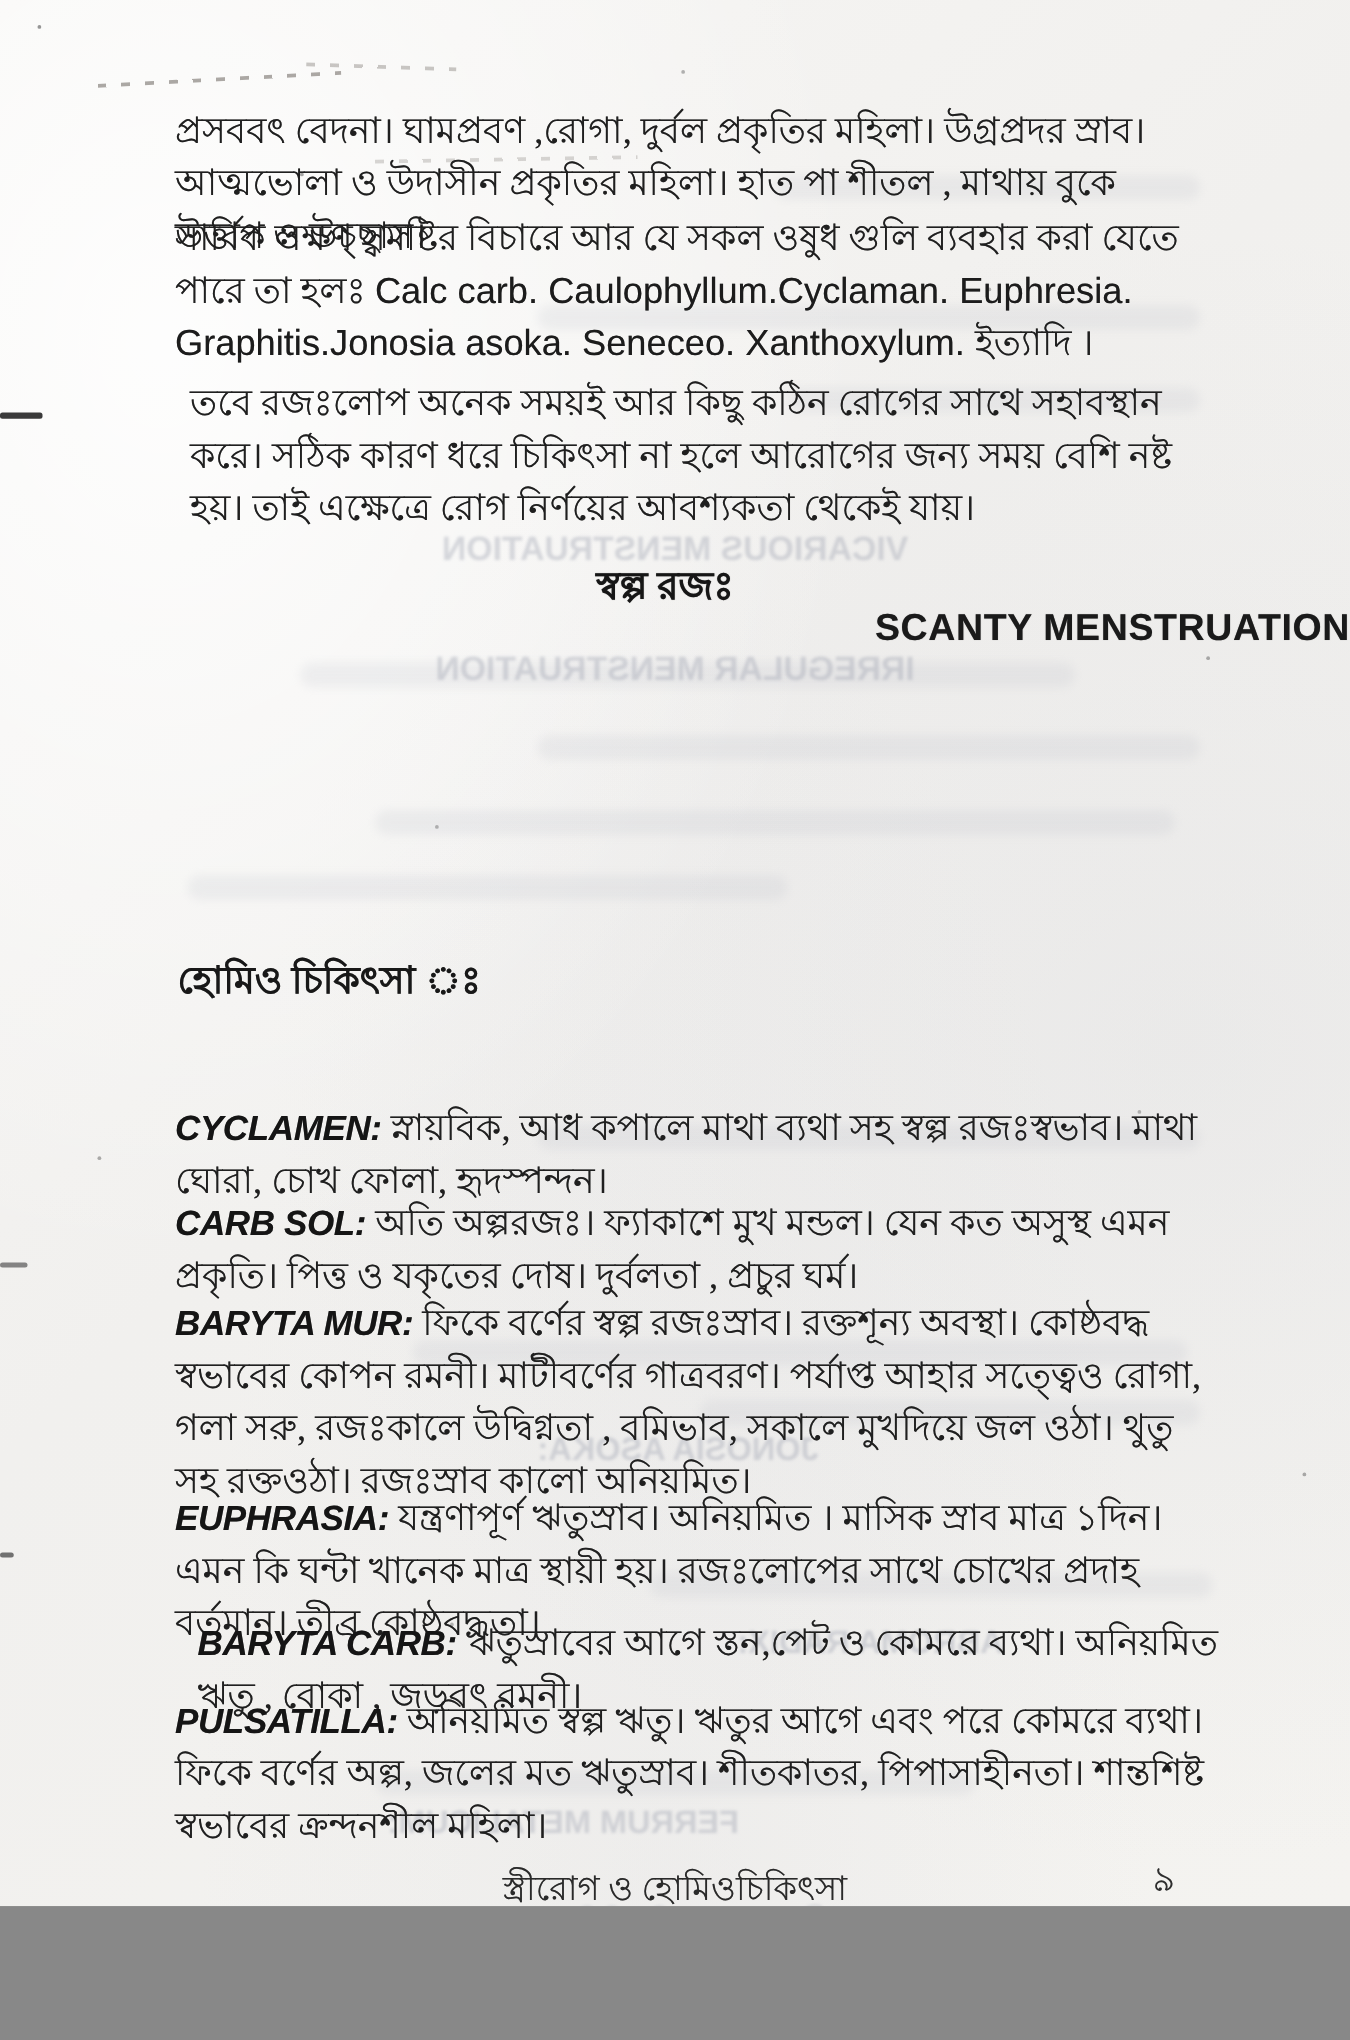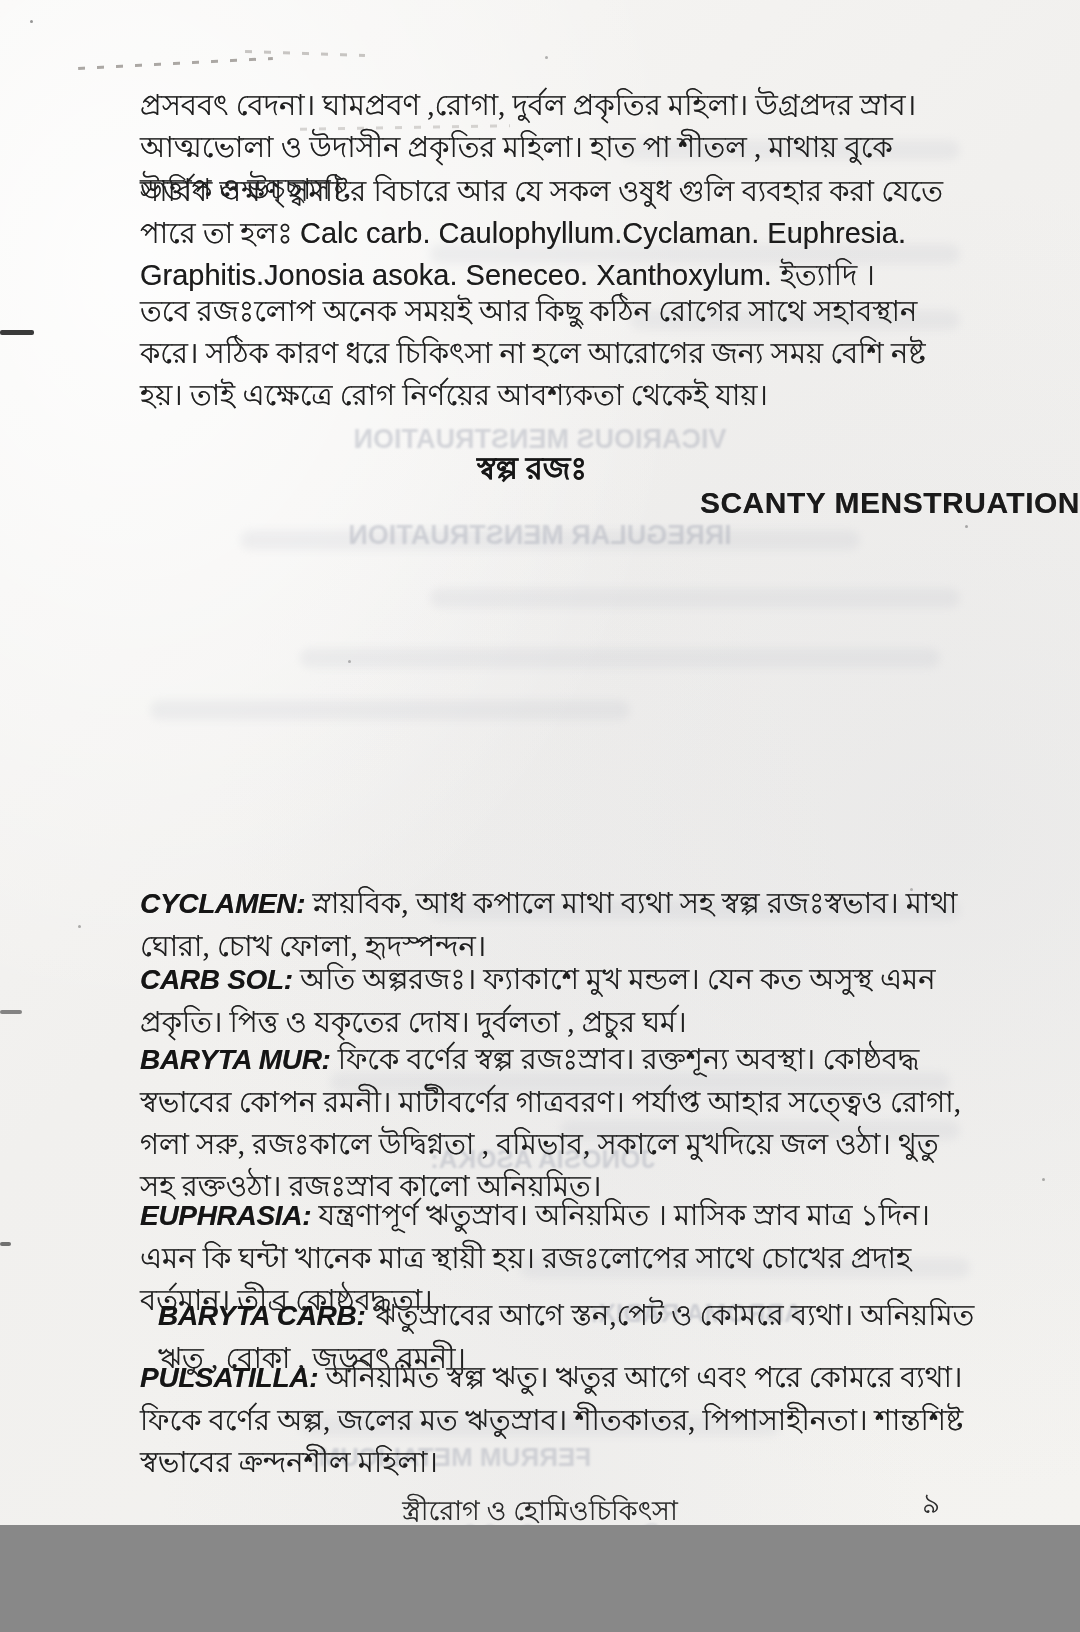--- a/index.html
+++ b/index.html
@@ -127,26 +127,27 @@
   <div class="dash" style="left:0;top:1010px;width:22px;height:4px;opacity:.6;"></div>
   <div class="dash" style="left:0;top:1242px;width:11px;height:4px;opacity:.7;"></div>
   <div class="specks" style="left:30px;top:20px;"></div>
 
   <p class="blk bn" style="top:84px;margin:0;">প্রসববৎ বেদনা। ঘামপ্রবণ ,রোগা, দুর্বল প্রকৃতির মহিলা। উগ্রপ্রদর স্রাব। আত্মভোলা ও উদাসীন প্রকৃতির মহিলা। হাত পা শীতল , মাথায় বুকে উত্তাপ ও উচ্ছ্বাস।</p>
 
   <p class="blk bn" style="top:170px;margin:0;">
     <span>সার্বিক লক্ষণ সমষ্টির বিচারে আর যে সকল ওষুধ গুলি ব্যবহার করা যেতে পারে তা হলঃ </span><span class="en-list">Calc carb. Caulophyllum.Cyclaman. Euphresia. Graphitis.Jonosia asoka. Seneceo. Xanthoxylum. </span><span>ইত্যাদি ।</span>
   </p>
 
-  <p class="blk bn" style="top:290px;margin:0;">তবে রজঃলোপ অনেক সময়ই  আর কিছু কঠিন রোগের সাথে সহাবস্থান করে। সঠিক কারণ ধরে চিকিৎসা না হলে আরোগের জন্য সময় বেশি নষ্ট হয়। তাই এক্ষেত্রে রোগ নির্ণয়ের আবশ্যকতা থেকেই যায়।</p>
+  <p class="blk bn" style="top:290px;margin:12px;">তবে রজঃলোপ অনেক সময়ই  আর কিছু কঠিন রোগের সাথে সহাবস্থান করে। সঠিক কারণ ধরে চিকিৎসা না হলে আরোগের জন্য সময় বেশি নষ্ট হয়। তাই এক্ষেত্রে রোগ নির্ণয়ের আবশ্যকতা থেকেই যায়।</p>
 
   <div class="title-bn">স্বল্প রজঃ</div>
   <div class="title-en">SCANTY MENSTRUATION</div>
 
 
+  <div class="h2">হোমিও চিকিৎসা ঃ</div>
 
 
   <p class="blk bn" style="top:882px;margin:0;">
     <span class="remedy-name">CYCLAMEN:</span><span> স্নায়বিক, আধ কপালে মাথা ব্যথা সহ স্বল্প রজঃস্বভাব। মাথা ঘোরা, চোখ ফোলা, হৃদস্পন্দন।</span>
   </p>
 
   <p class="blk bn" style="top:958px;margin:0;">
     <span class="remedy-name">CARB SOL:</span><span> অতি অল্পরজঃ। ফ্যাকাশে মুখ মন্ডল। যেন কত অসুস্থ এমন প্রকৃতি। পিত্ত ও যকৃতের দোষ। দুর্বলতা , প্রচুর ঘর্ম।</span>
   </p>
 

